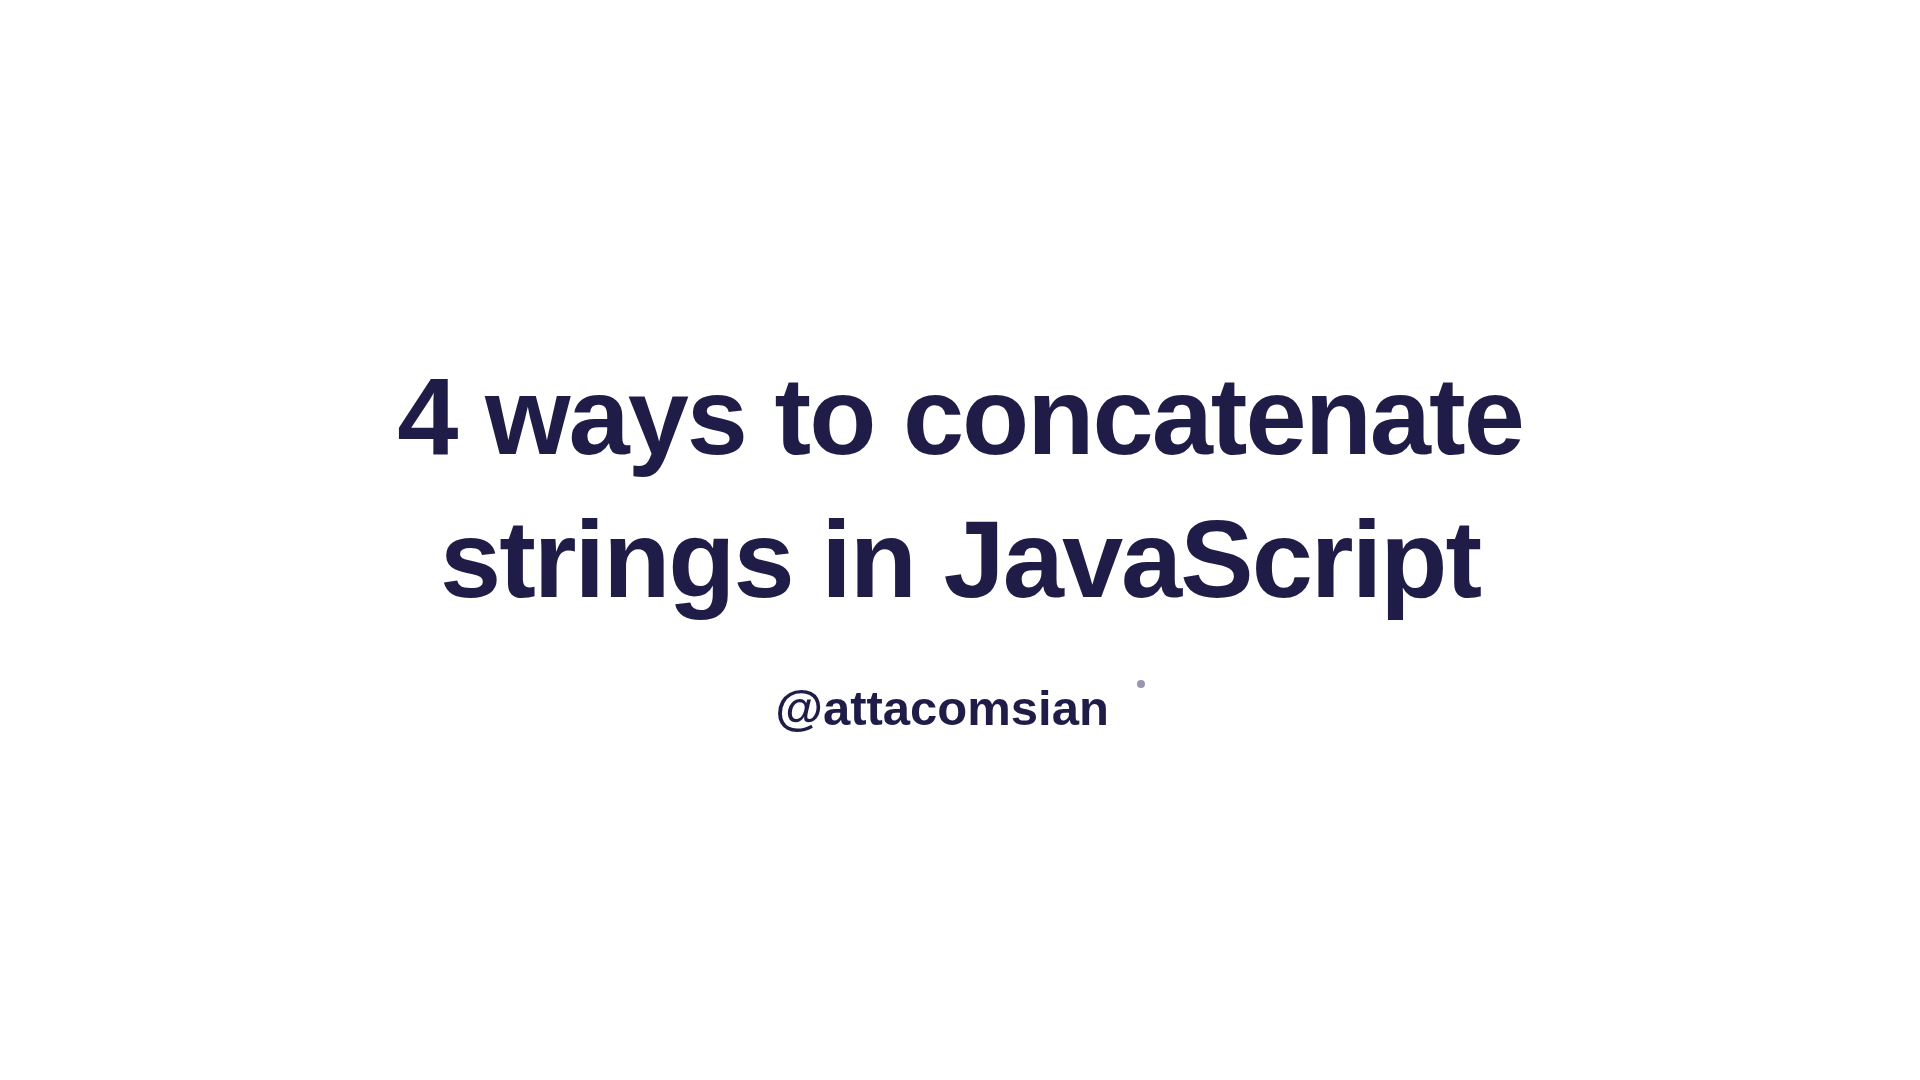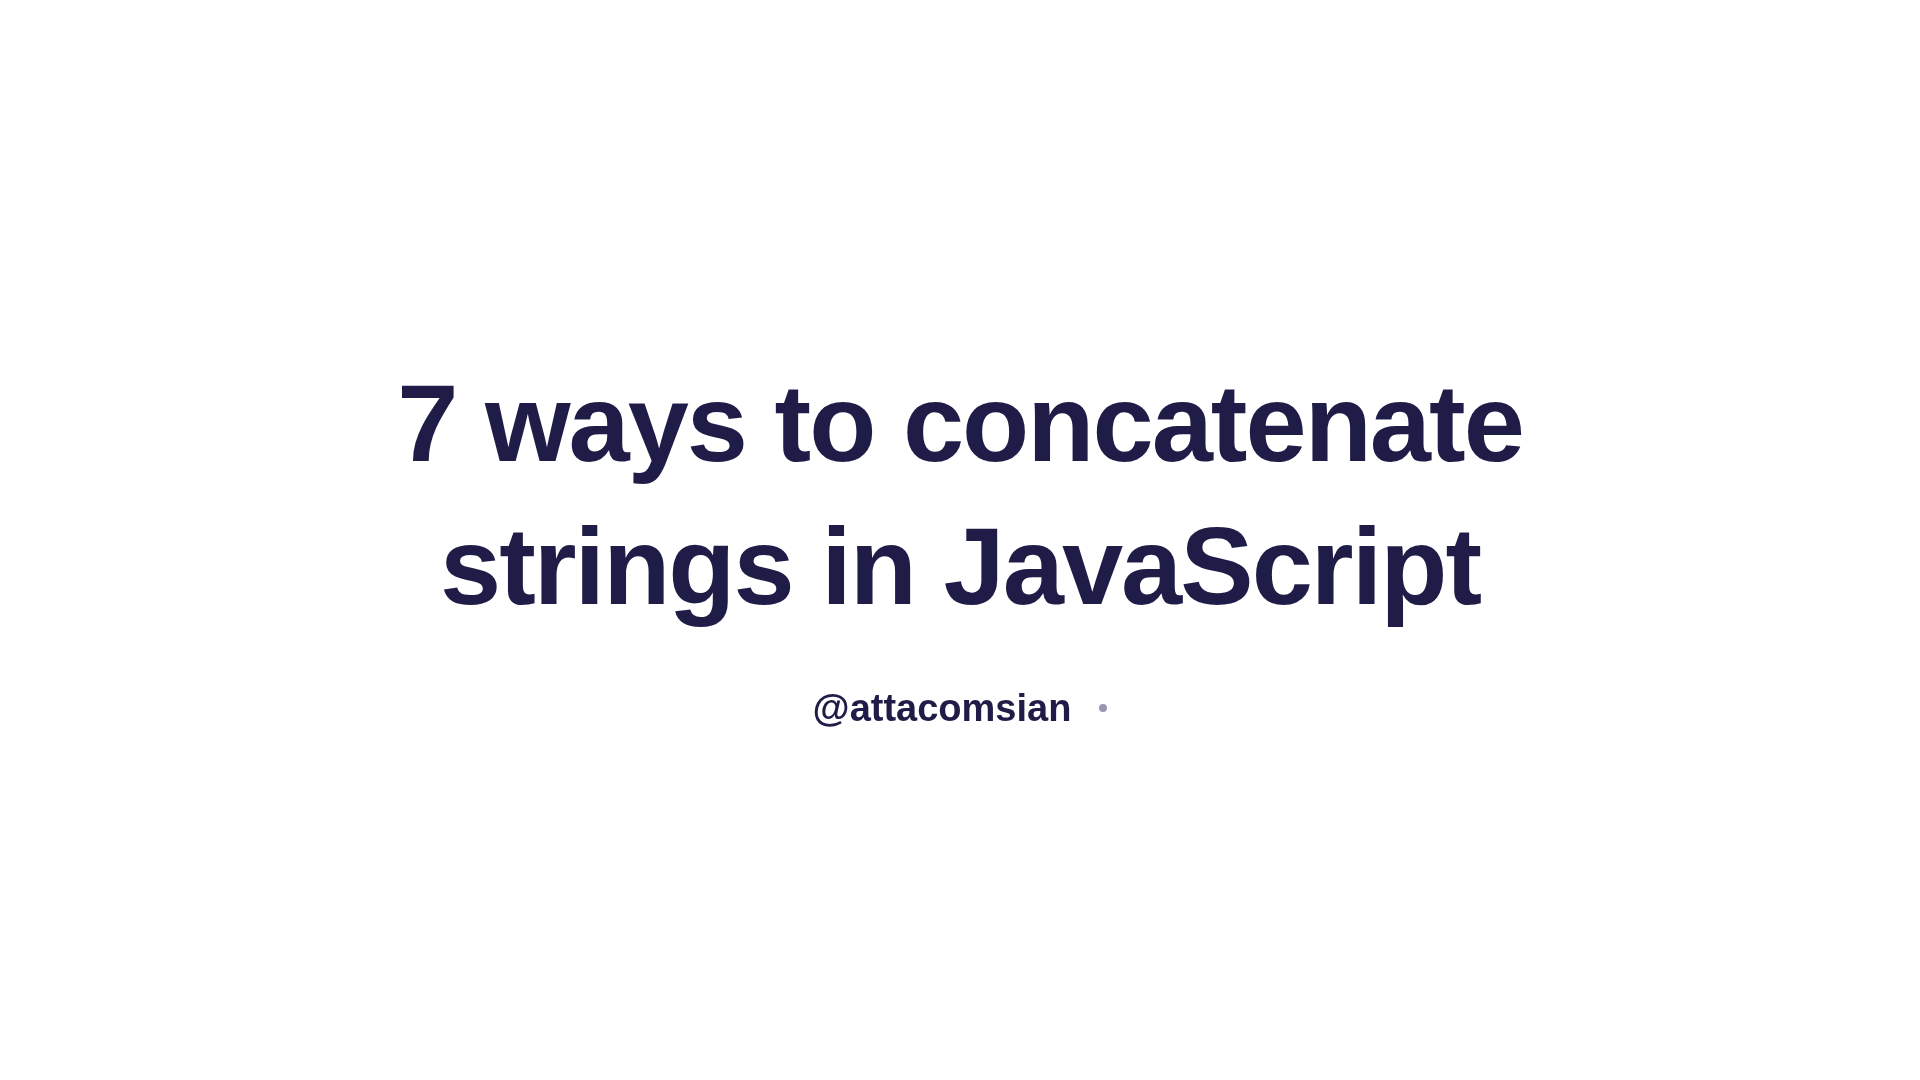--- a/index.html
+++ b/index.html
@@ -28,37 +28,37 @@
       font-size: 110px;
       font-weight: 800;
       color: #1f1d47;
       line-height: 1.3;
       letter-spacing: -2px;
       margin-bottom: 50px;
     }
     
     .meta {
       display: flex;
-      align-items: center;
+      align-items: flex-start;
       justify-content: center;
       gap: 28px;
-      font-size: 38px;
+      font-size: 49px;
       font-weight: 700;
       color: #1f1d47;
     }
     
     .separator {
       width: 8px;
       height: 8px;
       background: #9896b3;
       border-radius: 50%;
     }
   </style>
 </head>
 <body>
 
 <div class="container">
-  <h1 class="title">7 ways to concatenate strings in JavaScript</h1>
+  <h1 class="title">4 ways to concatenate strings in JavaScript</h1>
   <div class="meta">
     <span>@attacomsian</span>
     <span class="separator"></span>
   </div>
 </div>
 
 </body></html>

